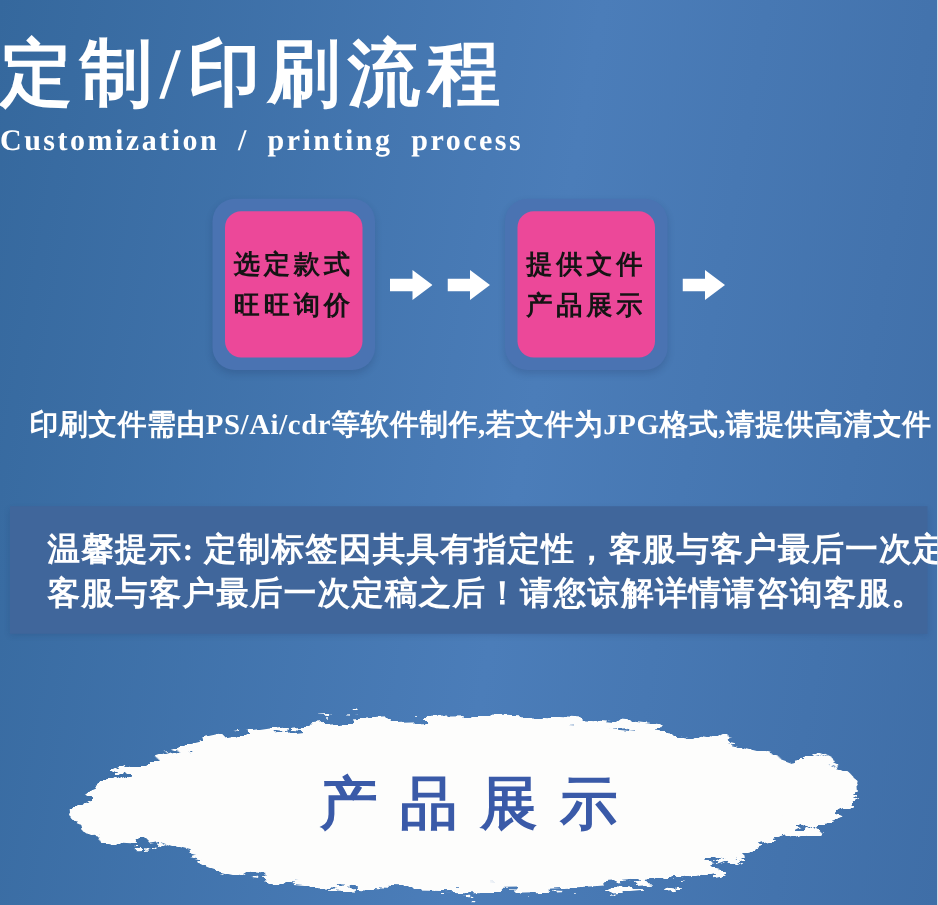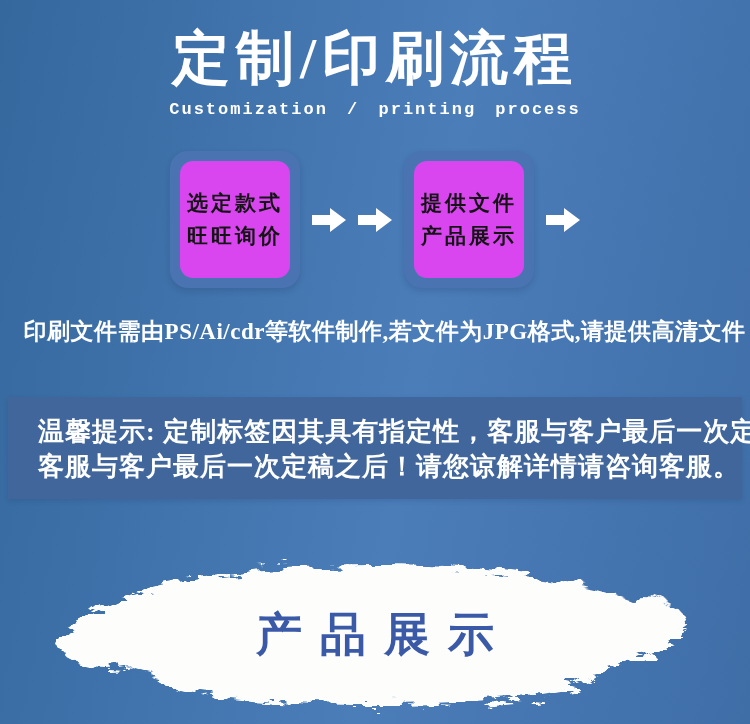--- a/index.html
+++ b/index.html
@@ -6,37 +6,36 @@
   .page {
     position: relative;
     width: 750px;
     height: 724px;
     overflow: hidden;
     background: linear-gradient(100deg, #35689d 0%, #4b7db9 55%, #3f6ea7 100%);
     font-family: "Liberation Serif", serif;
   }
 
   
-  .hdr { padding-top: 24px; text-align: center; }
+  .hdr { padding-top: 24px; text-align: left; }
   .hdr-title {
     margin: 0;
     font-size: 58px;
     line-height: 70px;
     font-weight: 900;
     color: #ffffff;
     letter-spacing: 6px;
   }
   .hdr-sub {
     margin-top: 6px;
-    font-size: 17px;
+    font-size: 24px;
     font-weight: bold;
     color: #ffffff;
     letter-spacing: 2px;
     word-spacing: 7px;
-    font-family: Liberation Mono, monospace;
   }
 
   
   .flow {
     margin-top: 32px;
     height: 137px;
     display: flex;
     align-items: center;
     justify-content: center;
     gap: 12px;
@@ -47,21 +46,21 @@
     box-sizing: border-box;
     background: #4a73b2;
     border-radius: 18px;
     padding: 10px;
     box-shadow: 0 3px 6px rgba(20,40,80,0.18);
   }
   .step-inner {
     width: 100%;
     height: 100%;
     box-sizing: border-box;
-    background: #d946ef;
+    background: #ec4899;
     border-radius: 13px;
     display: flex;
     flex-direction: column;
     align-items: center;
     justify-content: center;
     gap: 12px;
   }
   .step-line {
     font-size: 21px;
     font-weight: bold;

